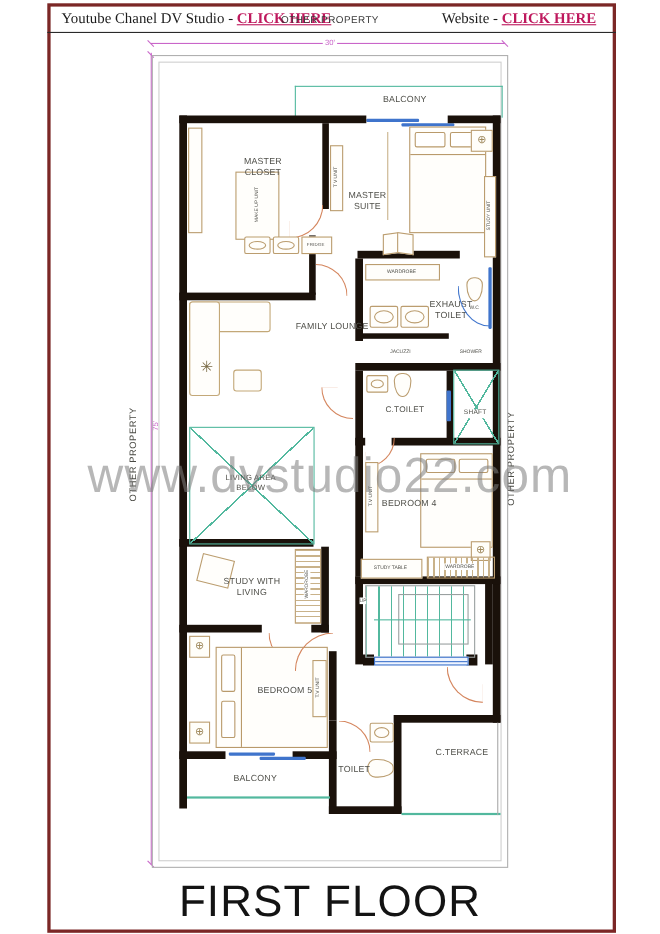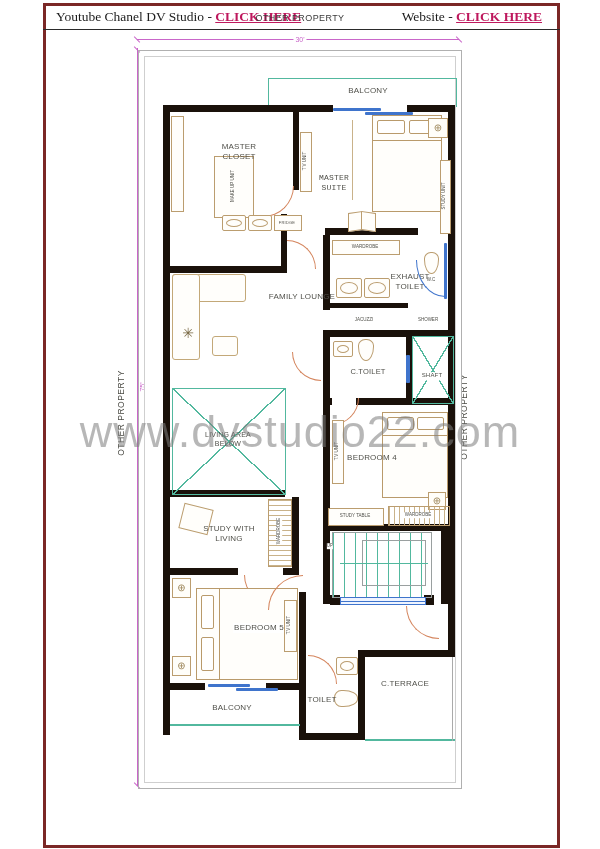--- a/index.html
+++ b/index.html
@@ -140,21 +140,21 @@
 
   <div class="tan" style="left:300px;top:132px;width:10px;height:58px;"></div>
   <div class="lbl xxs vlbl" style="left:305px;top:161px;">T V UNIT</div>
   <div class="bed" style="left:372px;top:115px;width:68px;height:95px;">
     <div class="pillow" style="left:4px;top:4px;width:26px;height:12px;"></div>
     <div class="pillow" style="left:36px;top:4px;width:26px;height:12px;"></div>
     <div class="bline" style="left:0;top:24px;width:100%;height:1px;"></div>
   </div>
   <div class="fan" style="left:428px;top:118px;width:18px;height:18px;">⊕</div>
   <div class="tan" style="left:352px;top:120px;width:14px;height:80px;border:none;border-left:1px solid #c9b28a;background:none;"></div>
-  <div class="lbl wrap" style="left:334px;top:183px;width:52px;font-family:Liberation Mono, monospace;">MASTER SUITE</div>
+  <div class="lbl wrap" style="left:334px;top:183px;width:52px;">MASTER SUITE</div>
   <div class="tan" style="left:440px;top:160px;width:9px;height:72px;"></div>
   <div class="lbl xxs vlbl" style="left:444px;top:196px;">STUDY UNIT</div>
   <div class="tan" style="left:348px;top:212px;width:13px;height:17px;transform:skewY(-8deg);"></div>
   <div class="tan" style="left:361px;top:212px;width:13px;height:17px;transform:skewY(8deg);"></div>
 
   <div class="sink" style="left:222px;top:215px;width:22px;height:14px;"></div>
   <div class="sink" style="left:248px;top:215px;width:22px;height:14px;"></div>
   <div class="tan" style="left:274px;top:215px;width:26px;height:14px;"></div>
   <div class="lbl" style="left:287px;top:222px;font-size:4px;">FRIDGE</div>
   <div class="q qtr" style="left:287px;top:240px;width:28px;height:28px;"></div>
@@ -231,18 +231,19 @@
   <div class="bar" style="left:208px;top:684px;width:42px;"></div>
   <div class="bar" style="left:236px;top:688px;width:42px;"></div>
   <div class="lbl" style="left:232px;top:708px;">BALCONY</div>
   <div class="teal-line" style="left:170px;top:724px;width:130px;height:1.5px;"></div>
 
   <div class="q qtr" style="left:308px;top:655px;width:28px;height:28px;"></div>
   <div class="sink" style="left:336px;top:657px;width:20px;height:16px;"></div>
   <div class="wc" style="left:334px;top:690px;width:22px;height:15px;border-radius:30% 60% 60% 30%/45% 45% 45% 45%;"></div>
   <div class="lbl" style="left:322px;top:700px;">TOILET</div>
 
-  <div class="lbl" style="left:405px;top:684px;">C.TERRACE</div>
+  <div class="lbl" style="left:420px;top:684px;">C.TERRACE</div>
   <div class="teal-line" style="left:365px;top:739px;width:90px;height:1.5px;"></div>
   <div class="plot" style="left:452px;top:657px;width:1px;height:84px;border:none;background:#aaa;"></div>
 
   <div class="wm">www.dvstudio22.com</div>
+  <div class="title">FIRST FLOOR</div>
 </div>
 
 </body></html>

